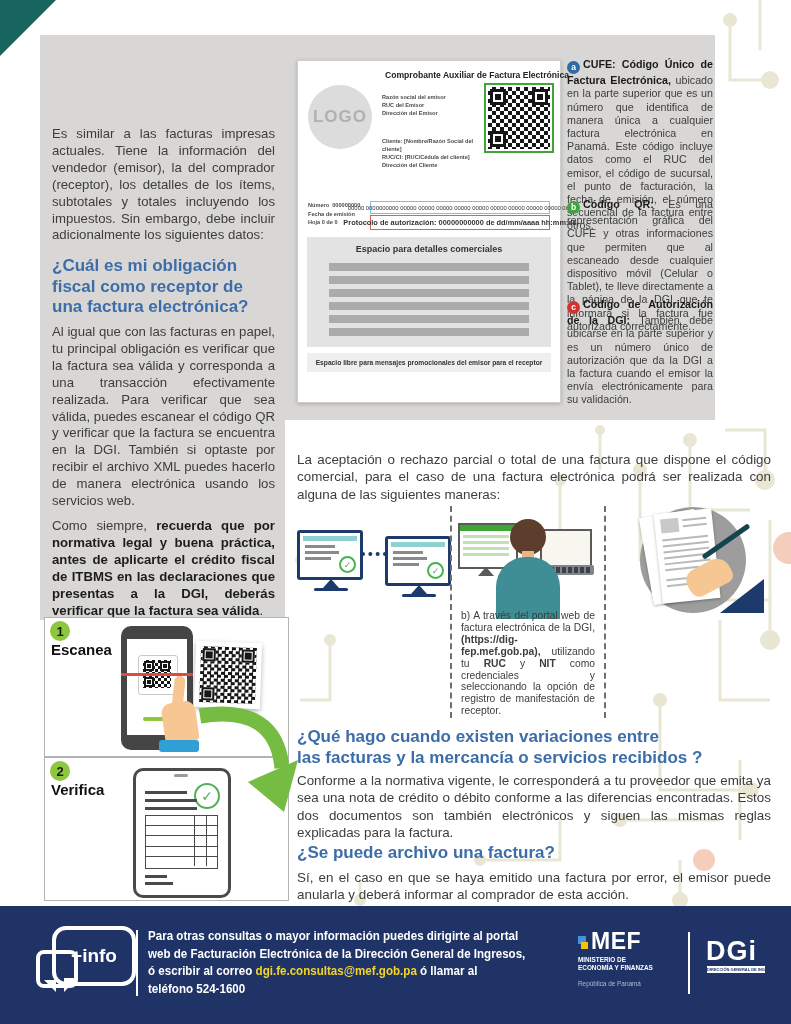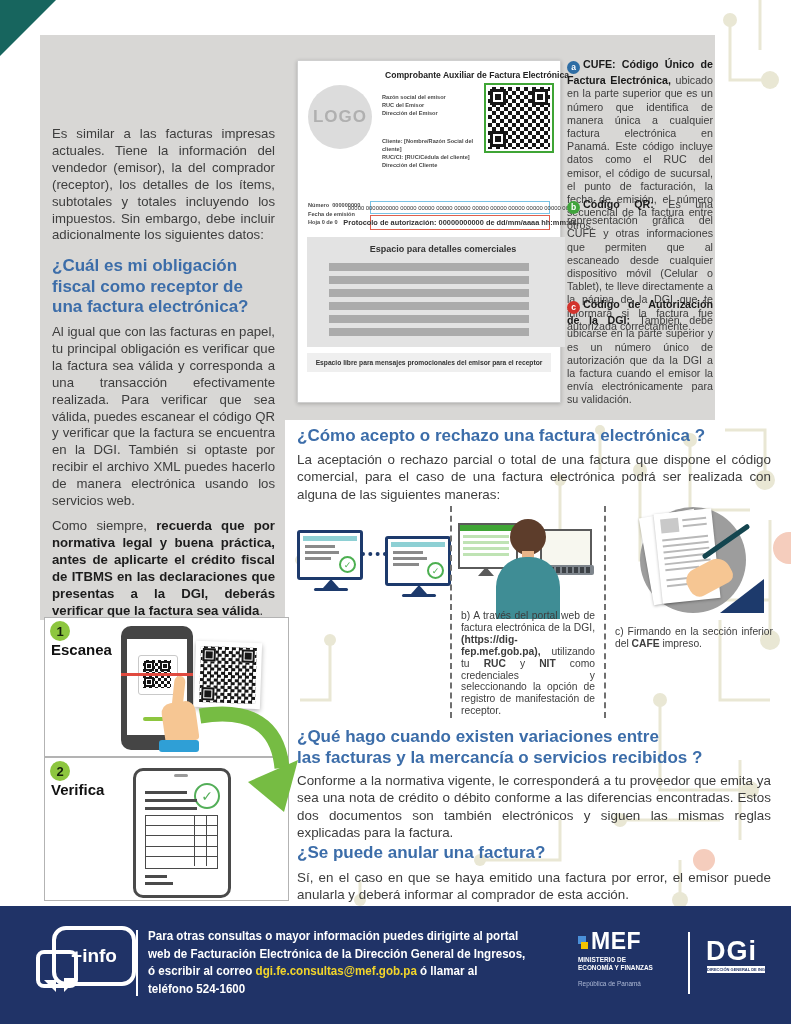--- a/index.html
+++ b/index.html
@@ -35,21 +35,21 @@
   .qr.small{background-size:6px 6px;}
   .qf{position:absolute;background:#fff;border:3px solid #161616;}
   .qf::after{content:"";position:absolute;inset:2px;background:#161616;}
   .qf.s{border-width:2px;}
   .qf.s::after{inset:1px;}
   .inv-num{font-size:5.6px;font-weight:bold;color:#4a4a4a;line-height:8.5px;}
   .cufe-box{left:72px;top:140px;width:178px;height:11px;border:1px solid #79c2e4;background:#fff;
             font-size:5.9px;color:#333;display:flex;align-items:center;justify-content:center;white-space:nowrap;}
   .proto-box{left:72px;top:154px;width:178px;height:13px;border:1px solid #df604e;background:#fff;
             font-size:7.4px;font-weight:bold;color:#333;display:flex;align-items:center;justify-content:center;white-space:nowrap;}
-  .detalles{left:9px;top:176px;width:244px;height:110px;background:#e3e3e3;padding-left:14px;}
+  .detalles{left:9px;top:176px;width:244px;height:110px;background:#e3e3e3;}
   .detalles-title{width:100%;text-align:center;font-size:9px;font-weight:bold;color:#333;margin-top:7px;}
   .bar{position:absolute;left:22px;width:200px;height:8px;background:#ababab;}
   .promo{left:9px;top:292px;width:244px;height:19px;background:#efefef;display:flex;align-items:center;justify-content:center;
          font-size:6.7px;font-weight:bold;color:#333;}
   .acept{left:9px;top:315px;width:244px;height:20px;background:#efefef;display:flex;align-items:center;justify-content:center;
          font-size:8px;font-weight:bold;color:#333;}
   
   .anno{left:567px;width:146px;font-size:10.7px;line-height:13.2px;text-align:justify;color:#3d3d3d;z-index:2;position:absolute;}
   .anno b{color:#191919;}
   .marker{display:inline-flex;width:13px;height:13px;border-radius:50%;color:#fff;font-size:8.5px;font-weight:bold;
@@ -241,21 +241,20 @@
   <div class="anno" style="top:58px;">
     <span class="marker" style="background:#2e6da4">a</span><b>CUFE: Código Único de Factura Electrónica,</b><span> ubicado en la parte superior que es un número que identifica de manera única a cualquier factura electrónica en Panamá. Este código incluye datos como el RUC del emisor, el código de sucursal, el punto de facturación, la fecha de emisión, el número secuencial de la factura entre otros.</span>
   </div>
   <div class="anno" style="top:198px;">
     <span class="marker" style="background:#3fa43c">b</span><b>Código QR:</b><span> Es una representación gráfica del CUFE y otras informaciones que permiten que al escaneado desde cualquier dispositivo móvil (Celular o Tablet), te lleve directamente a la página de la DGI que te informará si la factura fue autorizada correctamente.</span>
   </div>
   <div class="anno" style="top:298px;">
     <span class="marker" style="background:#d2342d">c</span><b>Código de Autorización de la DGI:</b><span> También debe ubicarse en la parte superior y es un número único de autorización que da la DGI a la factura cuando el emisor la envía electrónicamente para su validación.</span>
   </div>
 
-  <div class="mid h-blue mh" style="top:426px;">¿Cómo acepto o rechazo una factura electrónica ?</div>
   <div class="mid body-txt mp" style="top:451px;width:474px;">La aceptación o rechazo parcial o total de una factura que dispone el código comercial, para el caso de una factura electrónica podrá ser realizada con alguna de las siguientes maneras:</div>
 
   <div class="abs z2" style="left:297px;top:508px;width:148px;height:112px;">
     <div class="monitor" style="left:0;top:22px;">
       <div class="mon-teal"></div>
       <div class="mon-line" style="top:12px;width:30px;"></div>
       <div class="mon-line" style="top:18px;width:34px;"></div>
       <div class="mon-line" style="top:24px;width:26px;"></div>
       <div class="mon-check">✓</div>
     </div>
@@ -308,29 +307,28 @@
     </div>
     <div class="pen"></div>
     <div class="sign-hand"></div>
     <div class="sleeve"></div>
   </div>
 
   <div class="dash-sep" style="left:450px;top:506px;height:212px;"></div>
   <div class="dash-sep" style="left:604px;top:506px;height:212px;"></div>
 
   <div class="caption" style="left:461px;top:590px;width:134px;margin-top:20px;"><span>b) A través del portal web de factura electrónica de la DGI, </span><b>(https://dig-fep.mef.gob.pa),</b><span> utilizando tu </span><b>RUC</b><span> y </span><b>NIT</b><span> como credenciales y seleccionando la opción de registro de manifestación de receptor.</span></div>
-  <div class="caption" style="left:615px;top:626px;width:158px;"><span>c) Firmando en la sección inferior del </span><b>CAFE</b><span> impreso.</span></div>
 
   <div class="mid h-blue mh" style="top:727px;">
     <div>¿Qué hago cuando existen variaciones entre</div>
     <div>las facturas y la mercancía o servicios recibidos ?</div>
   </div>
   <div class="mid body-txt mp" style="top:772px;width:474px;">Conforme a la normativa vigente, le corresponderá a tu proveedor que emita ya sea una nota de crédito o débito conforme a las diferencias encontradas. Estos dos documentos son también electrónicos y siguen las mismas reglas explicadas para la factura.</div>
 
-  <div class="mid h-blue mh" style="top:843px;">¿Se puede anular una factura?</div>
+  <div class="mid h-blue mh" style="top:843px;">¿Se puede archivo una factura?</div>
   <div class="mid body-txt mp" style="top:869px;width:474px;">Sí, en el caso en que se haya emitido una factura por error, el emisor puede anularla y deberá informar al comprador de esta acción.</div>
 
   <div class="step-box" style="top:617px;height:138px;">
     <div class="badge">1</div>
     <div class="step-label">Escanea</div>
     <div class="phone1">
       <div class="screen">
         <div class="scan-frame"></div>
         <div class="qr small" style="position:absolute;left:16px;top:21px;width:28px;height:28px;">
           <div class="qf s" style="left:1px;top:1px;width:6px;height:6px;"></div>

